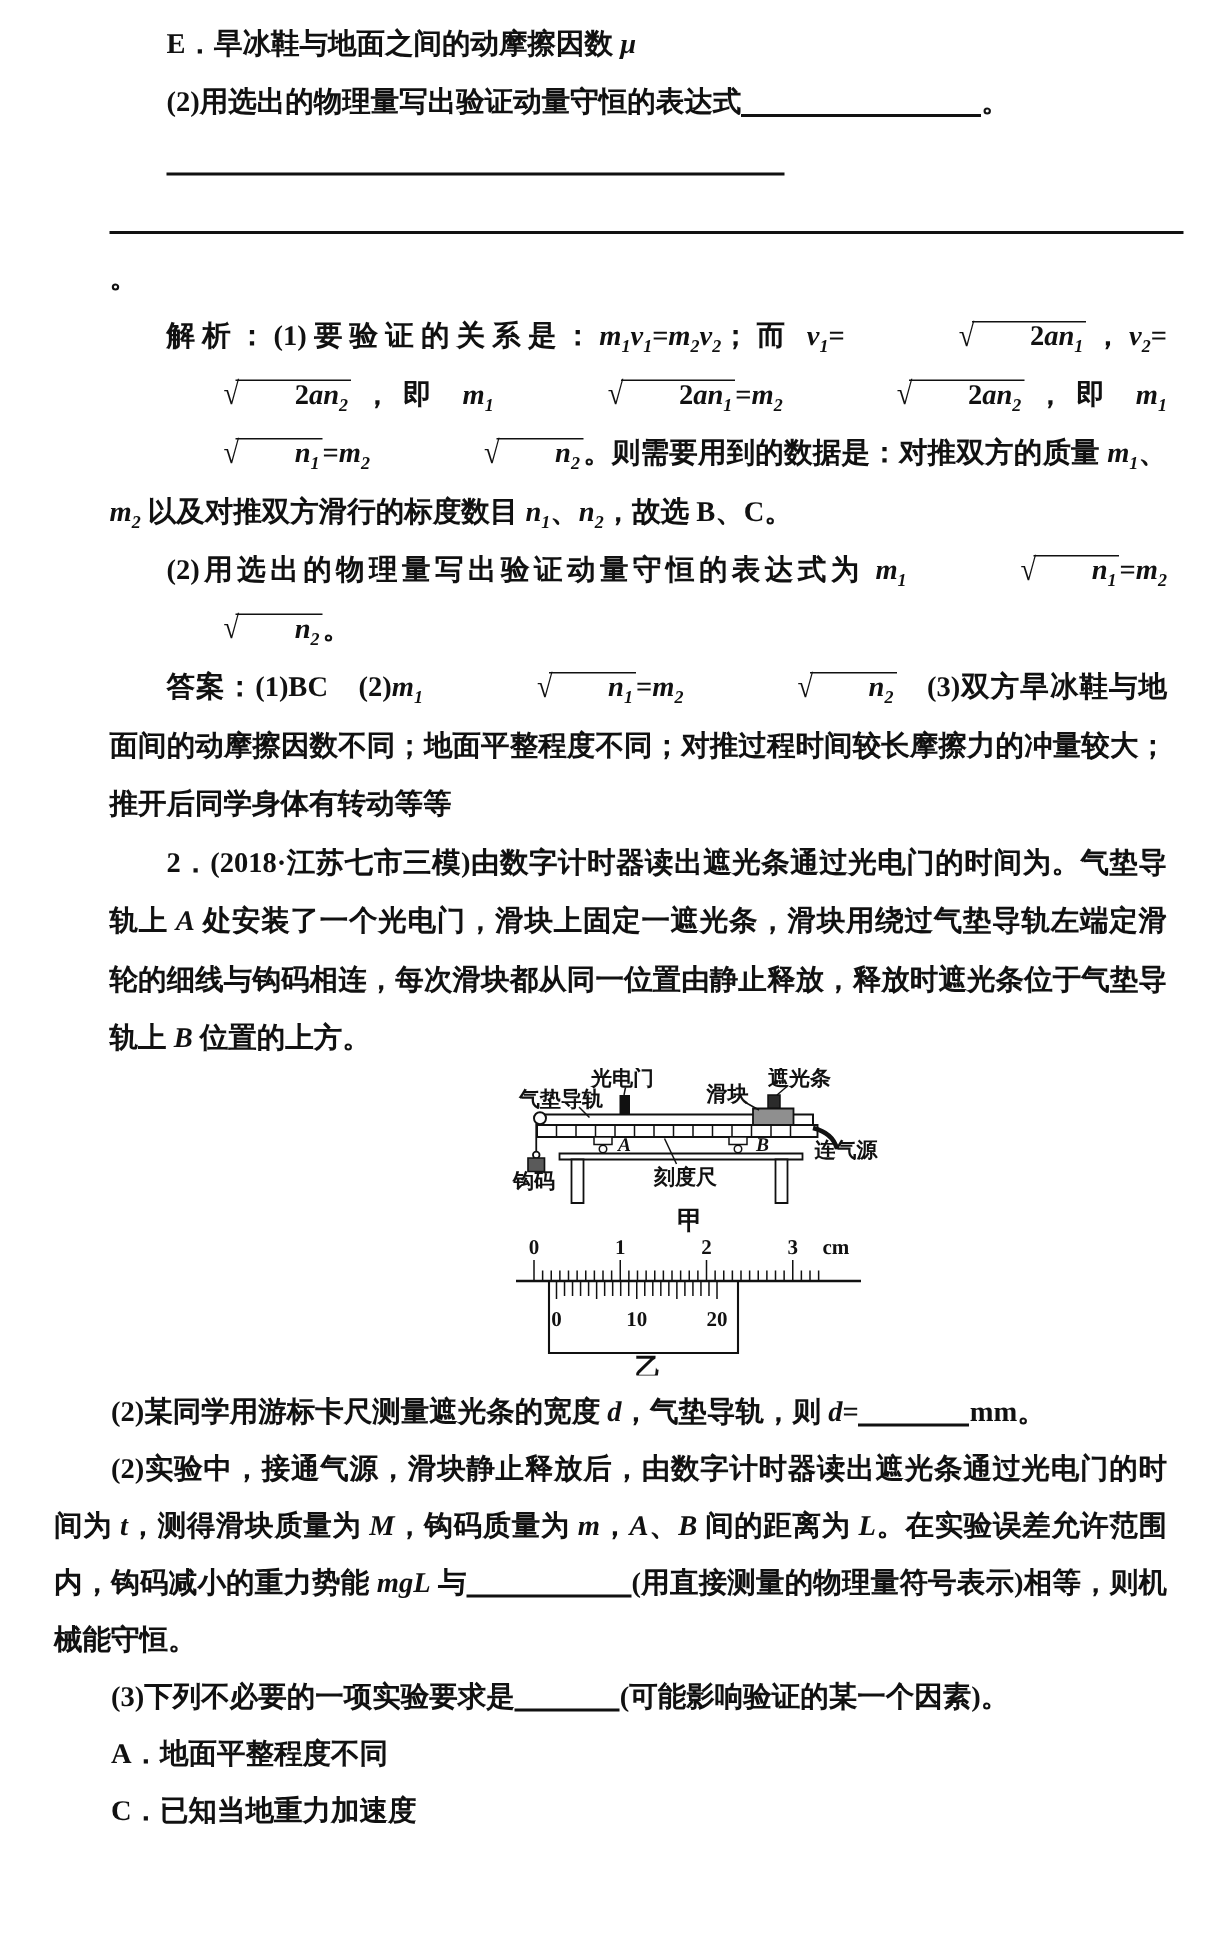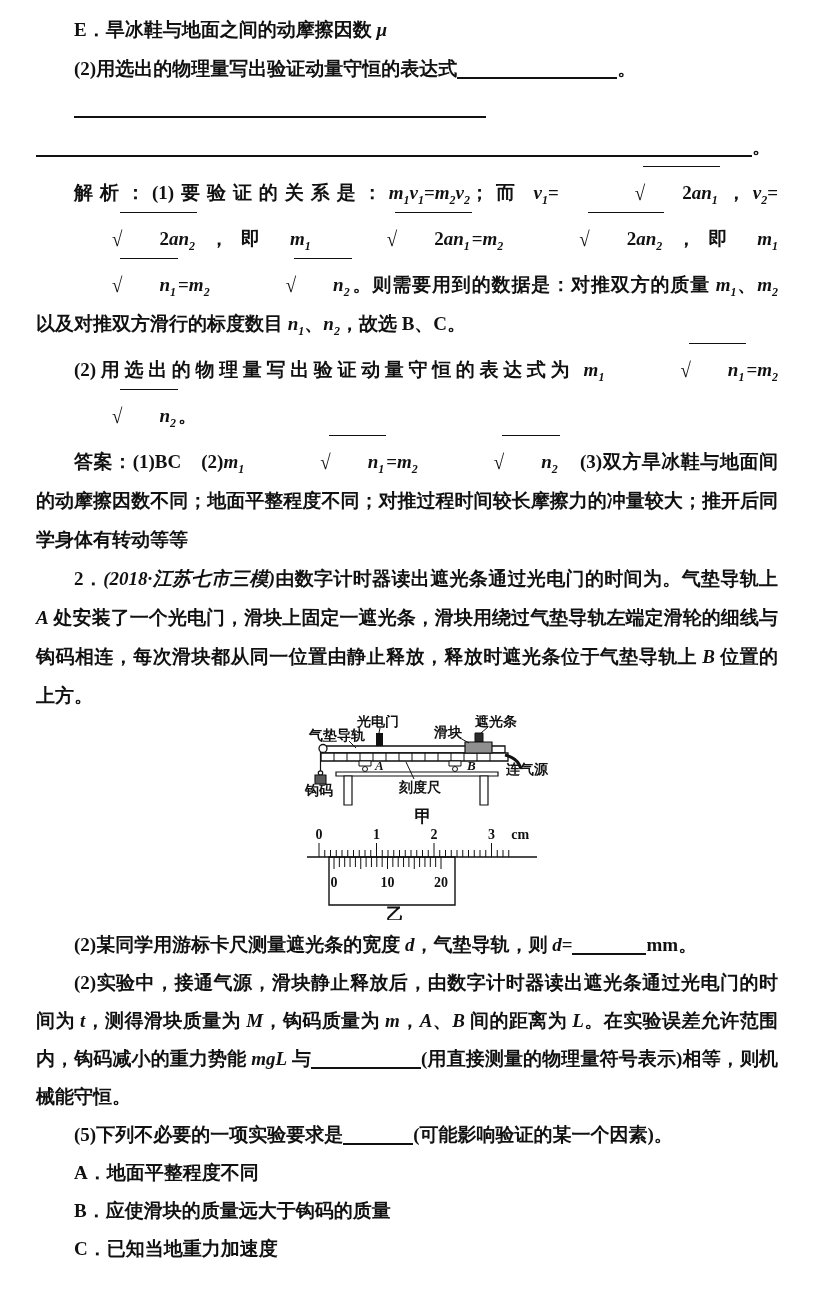--- a/index.html
+++ b/index.html
@@ -8,33 +8,33 @@
     width:814px;height:1292px;
     background:#fff;
     overflow:hidden;
     box-sizing:border-box;
     padding:10px 36px 0 36px;
     color:#111;
     font-family:"Liberation Serif","DejaVu Serif",serif;
     font-weight:600;
     font-size:19px;
   }
-  .sec-top{line-height:39px;}
+  .sec-top{line-height:39px;margin-left:37px;}
   .sec-bottom{line-height:38px;margin-top:6px;}
   p.l{margin:0;text-align:justify;}
   p.ind{text-indent:2em;}
   .run{}
   .hd{font-family:Liberation Sans, sans-serif;font-weight:700;}
-  .bi{font-weight:700;font-style:italic;}
+  .bi{font-weight:700;}
   .math{font-style:italic;font-family:"Liberation Serif","DejaVu Serif",serif;}
   sub.msub{font-style:italic;font-size:12px;line-height:0;}
   .blank{display:inline-block;border-bottom:2px solid #111;height:0.9em;vertical-align:-4px;}
   .rad{white-space:nowrap;display:inline-block;}
   .rad-sign{display:inline-block;margin-right:-2px;font-style:normal;transform:scaleY(1.12);}
-  .rad-body{display:inline-block;border-top:1.8px solid #111;padding:16px 2px 0 1px;line-height:1.1;}
+  .rad-body{display:inline-block;border-top:1.8px solid #111;padding:0 2px 0 1px;line-height:1.1;}
   .fig{display:block;}
   svg text{font-family:"Liberation Serif","DejaVu Serif",serif;font-weight:600;fill:#111;}
   svg .cjk{font-size:14px;}
   svg .cap{font-size:17px;}
   svg .pos{font-size:13px;font-style:italic;}
   svg line,svg rect,svg circle,svg path{vector-effect:non-scaling-stroke;}
 </style>
 </head>
 <body>
 
@@ -185,20 +185,19 @@
           <text x="85.5" y="62" text-anchor="middle">10</text>
           <text x="139" y="62" text-anchor="middle">20</text>
         </g>
       <text class="cap" x="93" y="95" text-anchor="middle">乙</text>
     </svg>
   </div>
 
   <div class="sec-bottom">
     <p class="l ind"><span class="run">(2)某同学用游标卡尺测量遮光条的宽度 </span><span class="math">d</span><span class="run">，气垫导轨，则 </span><span class="math">d</span><span class="run">=</span><span class="blank" style="width: 74px;"></span><span class="run">mm。</span></p>
     <p class="l ind"><span class="run">(2)实验中，接通气源，滑块静止释放后，由数字计时器读出遮光条通过光电门的时间为 </span><span class="math">t</span><span class="run">，测得滑块质量为 </span><span class="math">M</span><span class="run">，钩码质量为 </span><span class="math">m</span><span class="run">，</span><span class="math">A</span><span class="run">、</span><span class="math">B</span><span class="run"> 间的距离为 </span><span class="math">L</span><span class="run">。在实验误差允许范围内，钩码减小的重力势能 </span><span class="math">mgL</span><span class="run"> 与</span><span class="blank" style="width: 110px;"></span><span class="run">(用直接测量的物理量符号表示)相等，则机械能守恒。</span></p>
-    <p class="l ind"><span class="run">(5)下列不必要的一项实验要求是</span><span class="blank" style="width: 70px;"></span><span class="run">(可能影响验证的某一个因素)。</span></p>
+    <p class="l ind"><span class="run">(3)下列不必要的一项实验要求是</span><span class="blank" style="width: 70px;"></span><span class="run">(可能影响验证的某一个因素)。</span></p>
     <p class="l ind"><span class="run">A．地面平整程度不同</span></p>
-    <p class="l ind"><span class="run">B．应使滑块的质量远大于钩码的质量</span></p>
     <p class="l ind"><span class="run">C．已知当地重力加速度</span></p>
 
   </div>
 
 </div>
 
 </body></html>

